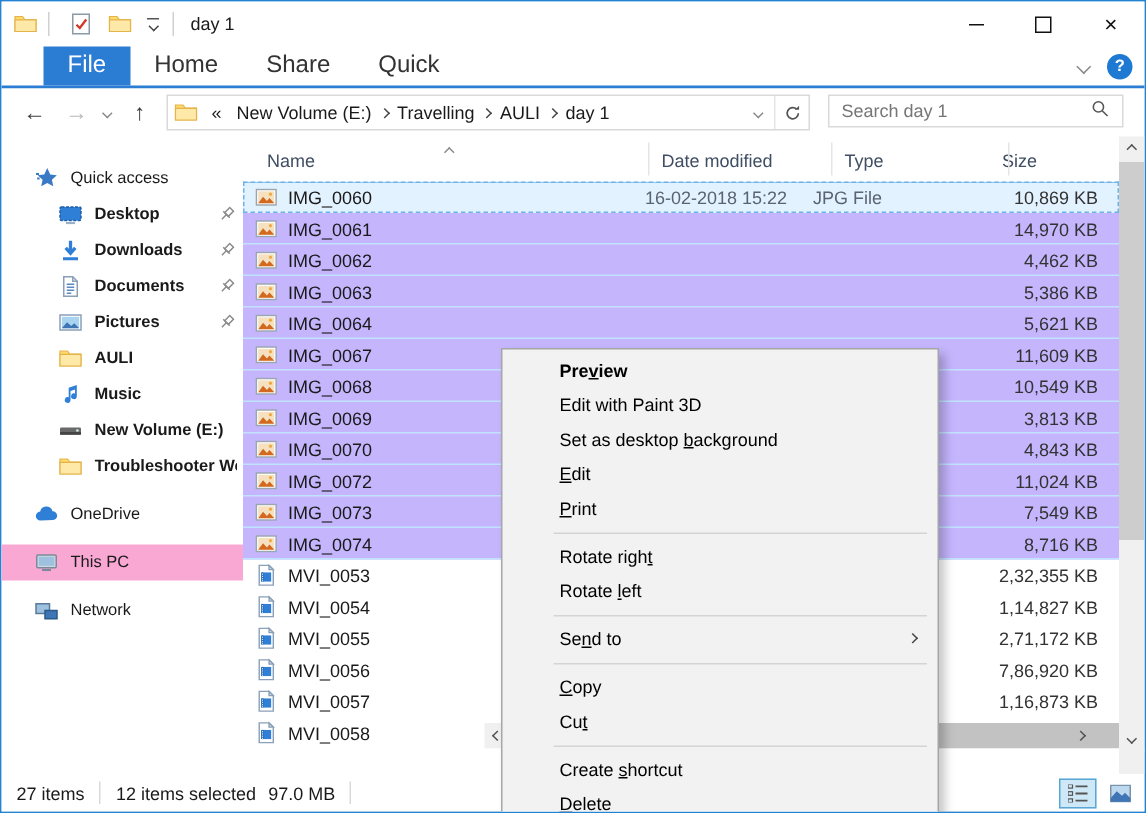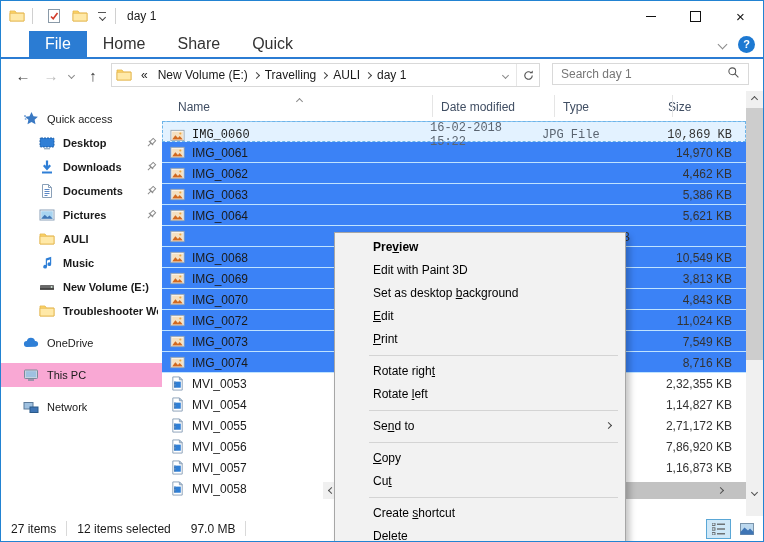--- a/index.html
+++ b/index.html
@@ -67,22 +67,22 @@
   .colheaders{position:absolute;top:0;left:0;right:0;height:30px;font-size:12px;color:#404e63;}
   .colheaders .h{position:absolute;top:9px;}
   .colheaders .hdiv{position:absolute;top:4px;width:1px;height:22px;background:#e5e5e5;}
   .sortchev{position:absolute;left:135px;top:2px;}
   .rowsarea{position:absolute;top:30px;left:0;right:0;}
   .row{display:grid;grid-template-columns:30px 238px 112px 96px 102px;height:21px;align-items:center;font-size:12px;color:#1a1a1a;box-sizing:border-box;}
   .row .fic{justify-self:center;width:15px;height:15px;}
   .row .fic svg{width:15px;height:15px;}
   .row .c-date,.row .c-type{color:#5a6470;}
   .row .c-size{text-align:right;padding-right:8px;color:#333;}
-  .row.selected{background:#3b82f6;box-shadow:inset 0 -1px 0 #bfe3ff;}
-  .row.focused{background:#e3f2ff;outline:1px dashed #6cb4e8;outline-offset:-1px;box-shadow:inset 0 1px 0 #8fc7f2;font-family:Liberation Mono, monospace;}
+  .row.selected{background:#c4b5fd;box-shadow:inset 0 -1px 0 #bfe3ff;}
+  .row.focused{background:#e3f2ff;outline:1px dashed #6cb4e8;outline-offset:-1px;box-shadow:inset 0 1px 0 #8fc7f2;}
 
   
   .vscroll{position:absolute;right:0;top:0;width:17px;height:410px;background:#f0f0f0;}
   .sarrow{position:absolute;left:0;right:0;height:17px;display:flex;align-items:center;justify-content:center;}
   .vscroll .sarrow.top{top:0;}
   .vscroll .sarrow.bot{bottom:0;}
   .vthumb{position:absolute;left:0;right:0;top:17px;height:252px;background:#cdcdcd;}
   .corner{position:absolute;right:0;bottom:0;width:17px;height:17px;background:#f0f0f0;}
   .hscroll{position:absolute;left:161px;right:17px;bottom:0;height:17px;background:#f0f0f0;}
   .hscroll .sarrow.left{left:0;width:17px;height:17px;}
@@ -397,20 +397,21 @@
             <span class="c-type"></span>
             <span class="c-size">5,621 KB</span>
           </div>
           <div class="row selected">
             <span class="fic"><svg viewBox="0 0 16 16">
                 <rect x="1" y="2.5" width="14" height="11" fill="#fff" stroke="#9aa5ad"></rect>
                 <rect x="2.3" y="3.8" width="11.4" height="8.4" fill="#f5e0c0"></rect>
                 <path d="M2.3 12.2l3.4-4.6 2.8 3 1.8-2 3.4 3.6z" fill="#d2691e"></path>
                 <circle cx="11" cy="5.8" r="1.1" fill="#f0a73c"></circle>
               </svg></span>
+            <span class="c-name">IMG_0067</span>
             <span class="c-date"></span>
             <span class="c-type"></span>
             <span class="c-size">11,609 KB</span>
           </div>
           <div class="row selected">
             <span class="fic"><svg viewBox="0 0 16 16">
                 <rect x="1" y="2.5" width="14" height="11" fill="#fff" stroke="#9aa5ad"></rect>
                 <rect x="2.3" y="3.8" width="11.4" height="8.4" fill="#f5e0c0"></rect>
                 <path d="M2.3 12.2l3.4-4.6 2.8 3 1.8-2 3.4 3.6z" fill="#d2691e"></path>
                 <circle cx="11" cy="5.8" r="1.1" fill="#f0a73c"></circle>
@@ -616,21 +617,21 @@
         <div class="ctx-sep"></div>
         <div class="ctx-item">Create <u>s</u>hortcut</div>
         <div class="ctx-item"><u>D</u>elete</div>
       </div>
   </div>
 
   <div class="statusbar">
     <span class="sb-txt" style="margin-left:10px">27 items</span>
     <span class="sb-div"></span>
     <span class="sb-txt">12 items selected</span>
-    <span class="sb-txt" style="margin-left:20px">97.0 MB</span>
+    <span class="sb-txt" style="margin-left:8px">97.0 MB</span>
     <span class="sb-div"></span>
     <div class="viewbtns">
       <span class="vbtn active">
           <svg viewBox="0 0 14 12">
             <rect x="0" y="0" width="3" height="2.4" fill="none" stroke="#555" stroke-width=".8"></rect>
             <rect x="0" y="4.8" width="3" height="2.4" fill="none" stroke="#555" stroke-width=".8"></rect>
             <rect x="0" y="9.6" width="3" height="2.4" fill="none" stroke="#555" stroke-width=".8"></rect>
             <line x1="5" y1="1.2" x2="13" y2="1.2" stroke="#555" stroke-width="1.2"></line>
             <line x1="5" y1="6" x2="13" y2="6" stroke="#555" stroke-width="1.2"></line>
             <line x1="5" y1="10.8" x2="13" y2="10.8" stroke="#555" stroke-width="1.2"></line>

